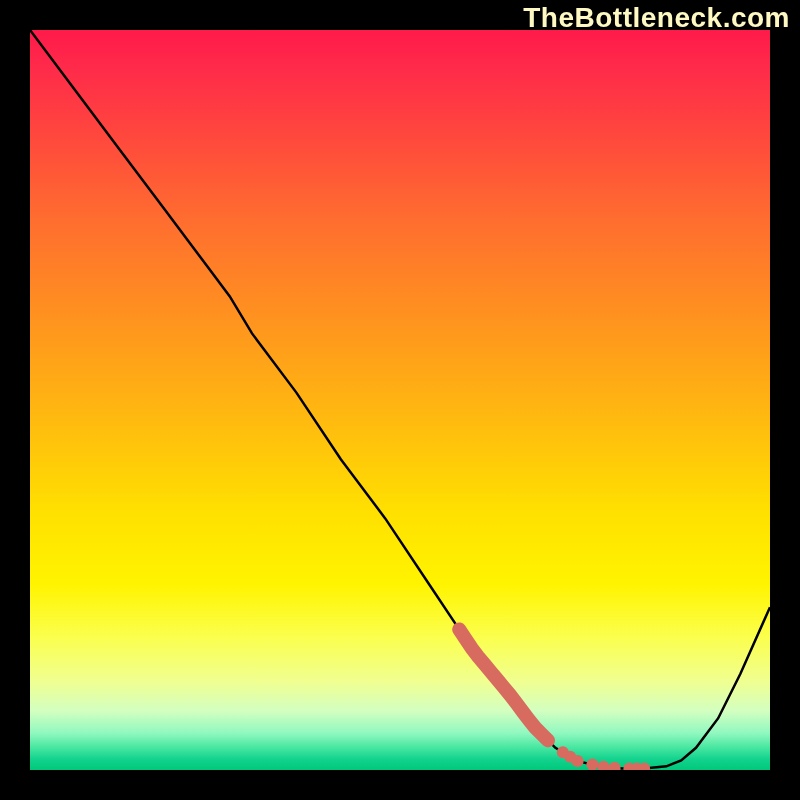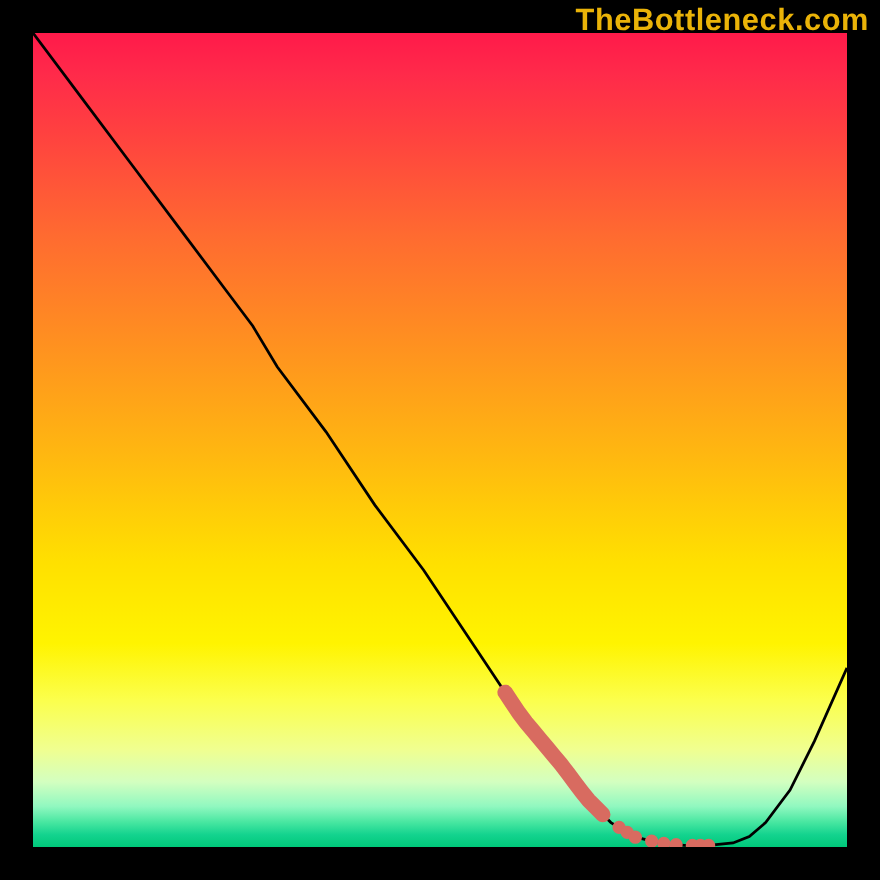--- a/index.html
+++ b/index.html
@@ -13,21 +13,21 @@
   .outer {
     position: relative;
     width: 800px;
     height: 800px;
     background: #000000;
   }
   .watermark {
     position: absolute;
     top: 2px;
     right: 10px;
-    color: #eab308;
+    color: #fef9c3;
     font-size: 28px;
     font-weight: 600;
     letter-spacing: 0.5px;
     z-index: 10;
   }
   .plot-area {
     position: absolute;
     left: 30px;
     top: 30px;
     width: 740px;

